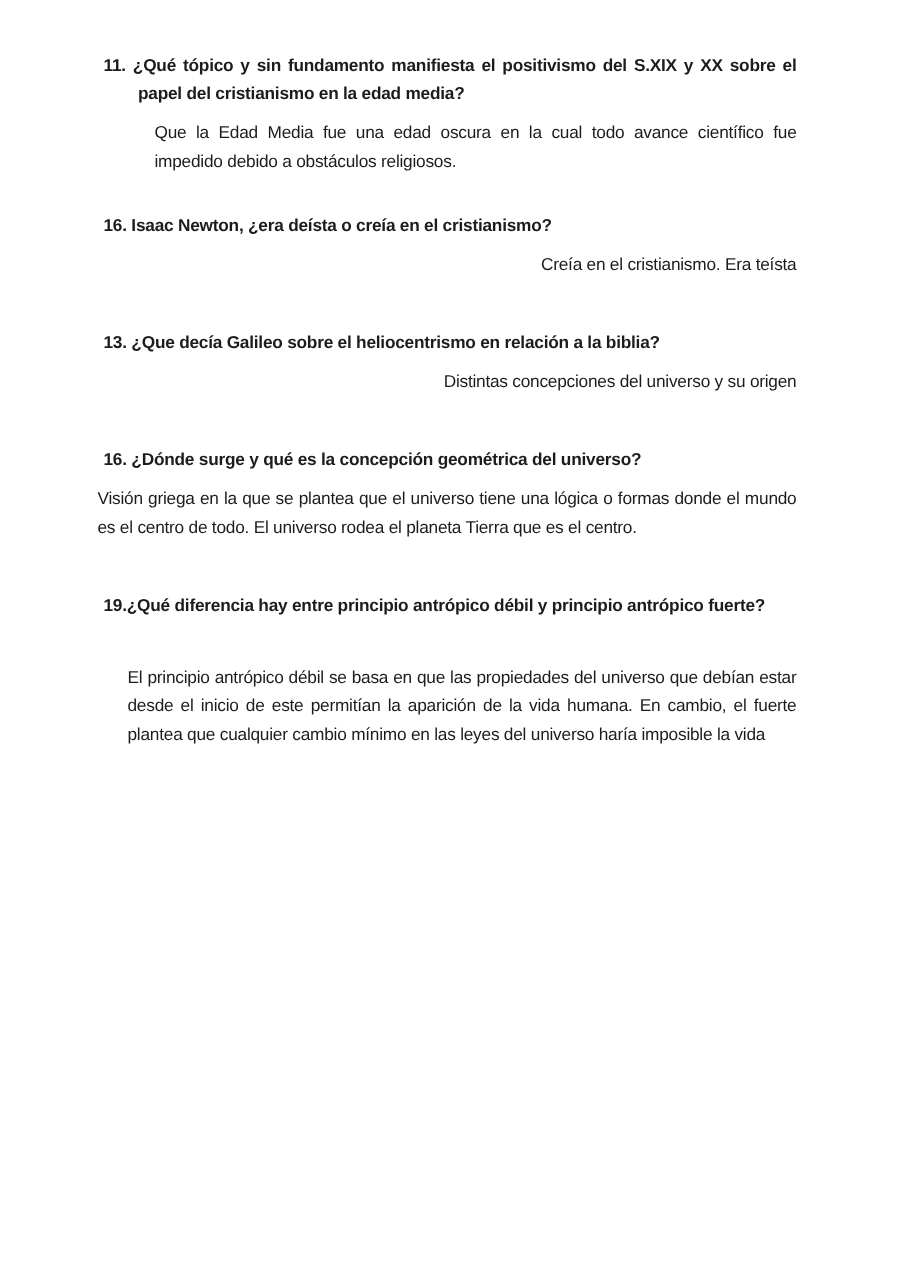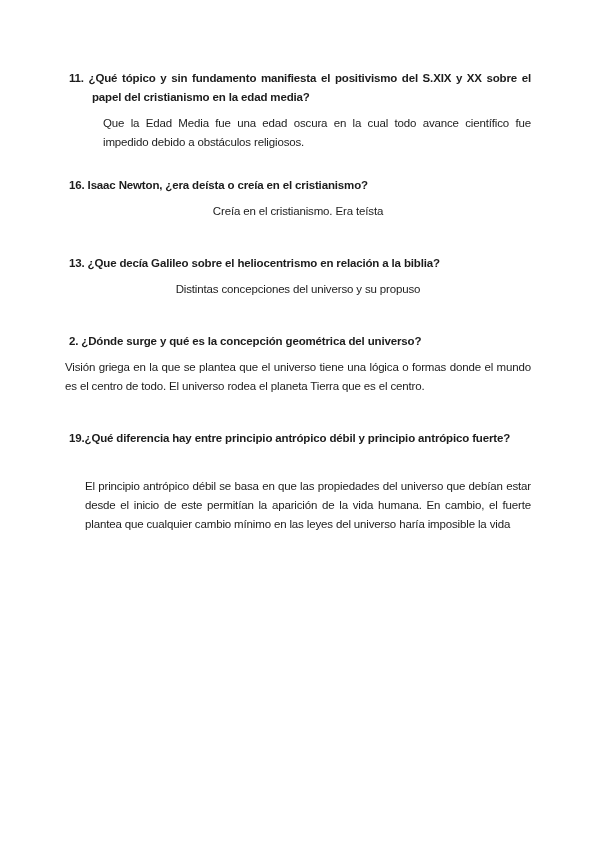--- a/index.html
+++ b/index.html
@@ -12,42 +12,42 @@
     width: 600px;
     height: 848px;
     overflow: hidden;
     font-family: "Liberation Sans", "DejaVu Sans", sans-serif;
     color: #1c1c1c;
   }
   .page {
     box-sizing: border-box;
     width: 600px;
     height: 848px;
-    padding: 69px 69px 0 65px;
+    padding: 35px 69px 0 65px;
     background: #ffffff;
   }
   .qa {
     margin: 0;
   }
   .question {
     font-weight: bold;
     font-size: 11.5px;
     letter-spacing: -0.15px;
     line-height: 19px;
     margin: 0 0 7px 4px;
     padding-left: 23px;
     text-indent: -23px;
     text-align: justify;
   }
   .answer {
     font-size: 11.5px;
     letter-spacing: -0.15px;
     line-height: 19px;
     margin: 0 0 33px 0;
-    text-align: center;
+    text-align: right;
   }
   .answer.indented {
     margin-left: 38px;
     margin-bottom: 24px;
   }
   .answer.justified {
     text-align: justify;
   }
   .answer.pre-gap {
     margin-top: 29px;
@@ -67,26 +67,26 @@
   <section class="qa">
     <p class="question">16. Isaac Newton, ¿era deísta o creía en el cristianismo?</p>
     <p class="answer">Creía en el cristianismo. Era teísta</p>
   </section>
 
   <section class="qa">
     <p class="question">13. ¿Que decía Galileo sobre el heliocentrismo en relación a la biblia?</p>
   </section>
 
   <section class="qa">
-    <p class="answer">Distintas concepciones del universo y su propuso</p>
+    <p class="answer">Distintas concepciones del universo y su origen</p>
   </section>
 
 
   <section class="qa">
-    <p class="question">2. ¿Dónde surge y qué es la concepción geométrica del universo?</p>
+    <p class="question">16. ¿Dónde surge y qué es la concepción geométrica del universo?</p>
     <p class="answer justified">Visión griega en la que se plantea que el universo tiene una lógica o formas donde el mundo es el centro de todo. El universo rodea el planeta Tierra que es el centro.</p>
   </section>
 
   <section class="qa">
   </section>
 
   <section class="qa">
     <p class="question">19.¿Qué diferencia hay entre principio antrópico débil y principio antrópico fuerte?</p>
     <p class="answer justified pre-gap">El principio antrópico débil se basa en que las propiedades del universo que debían estar desde el inicio de este permitían la aparición de la vida humana. En cambio, el fuerte plantea que cualquier cambio mínimo en las leyes del universo haría imposible la vida</p>
   </section>

